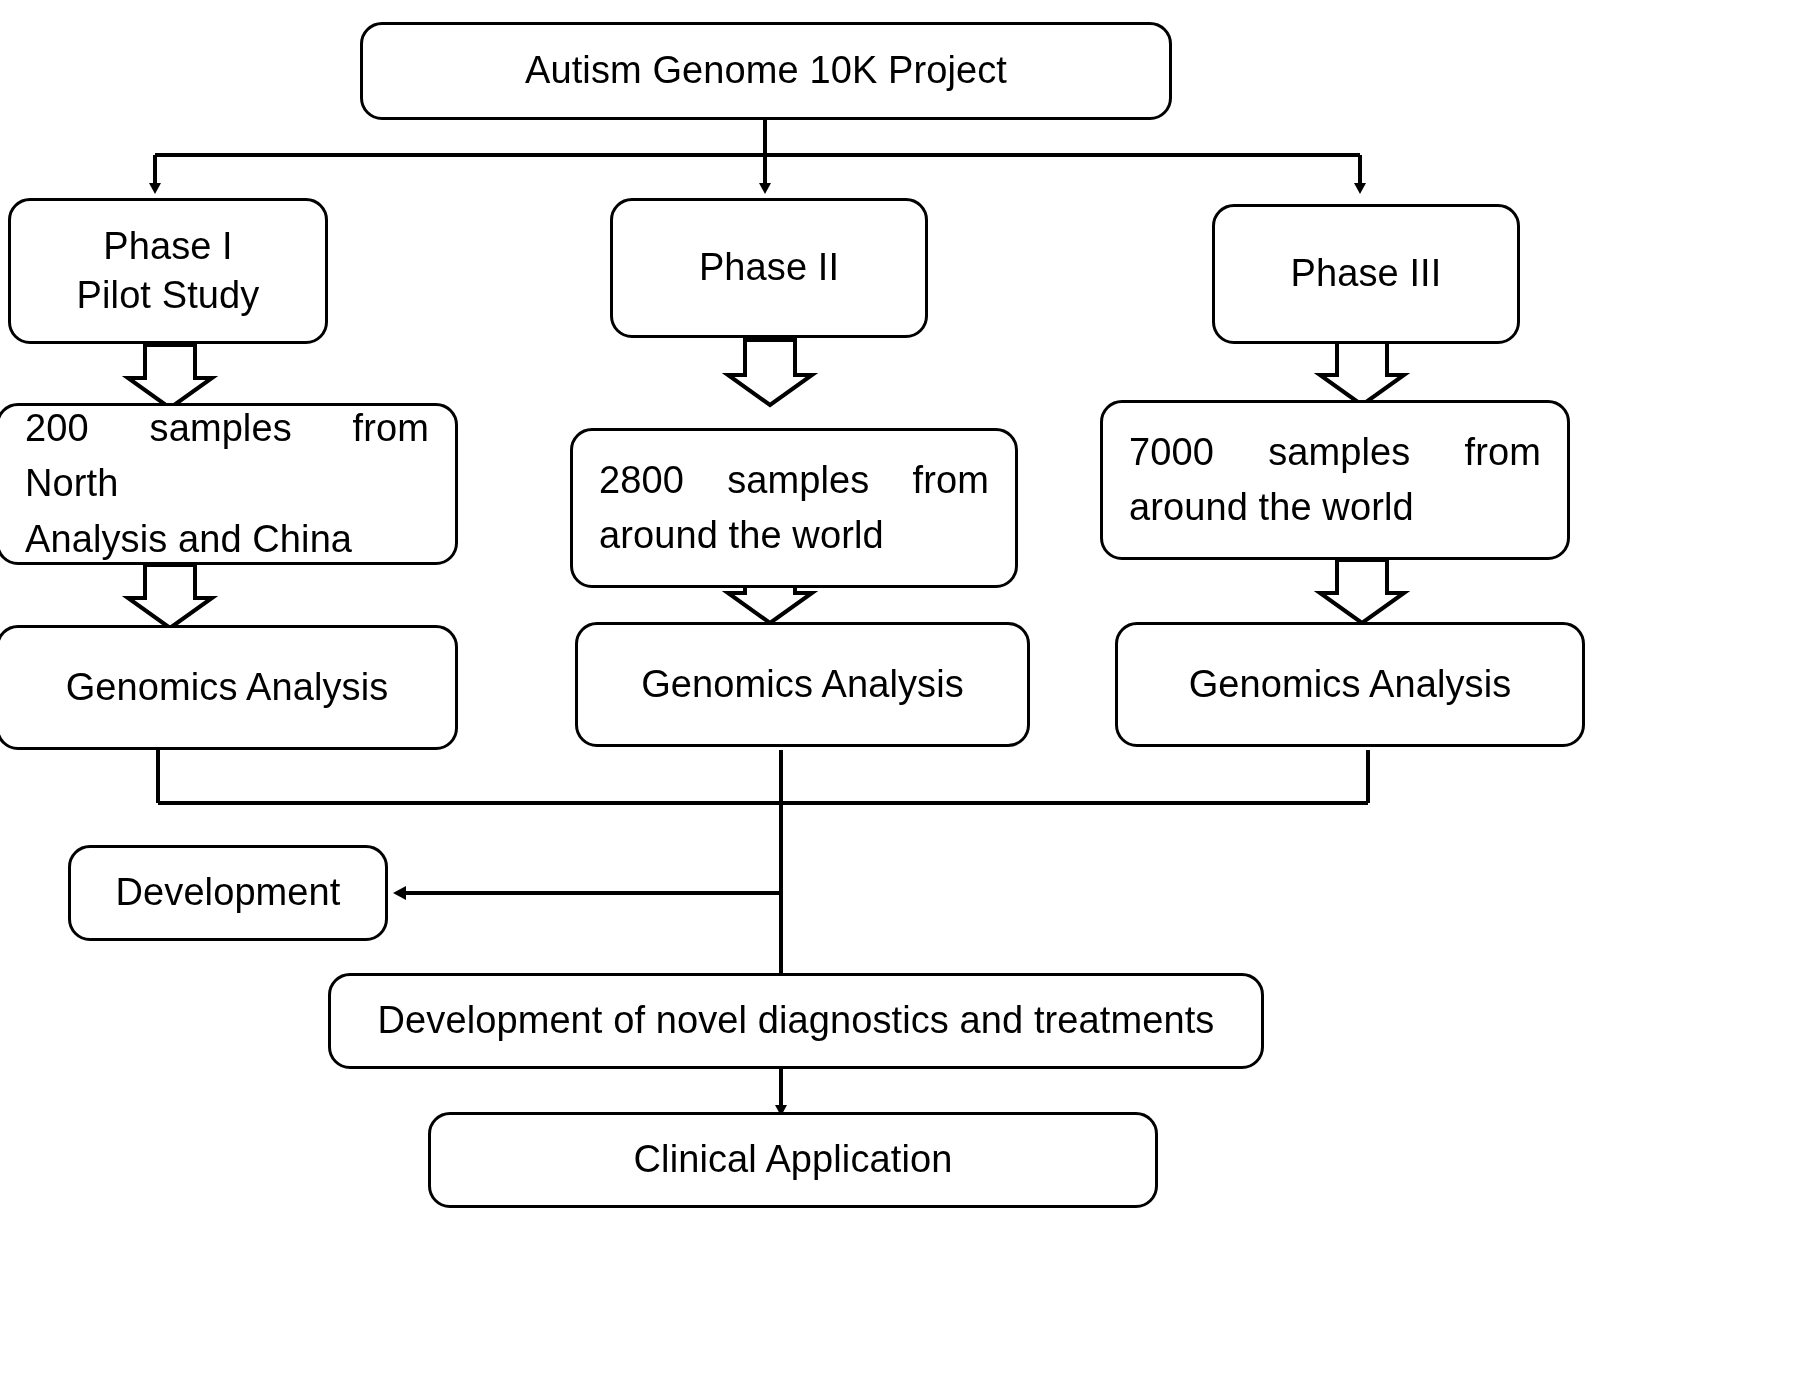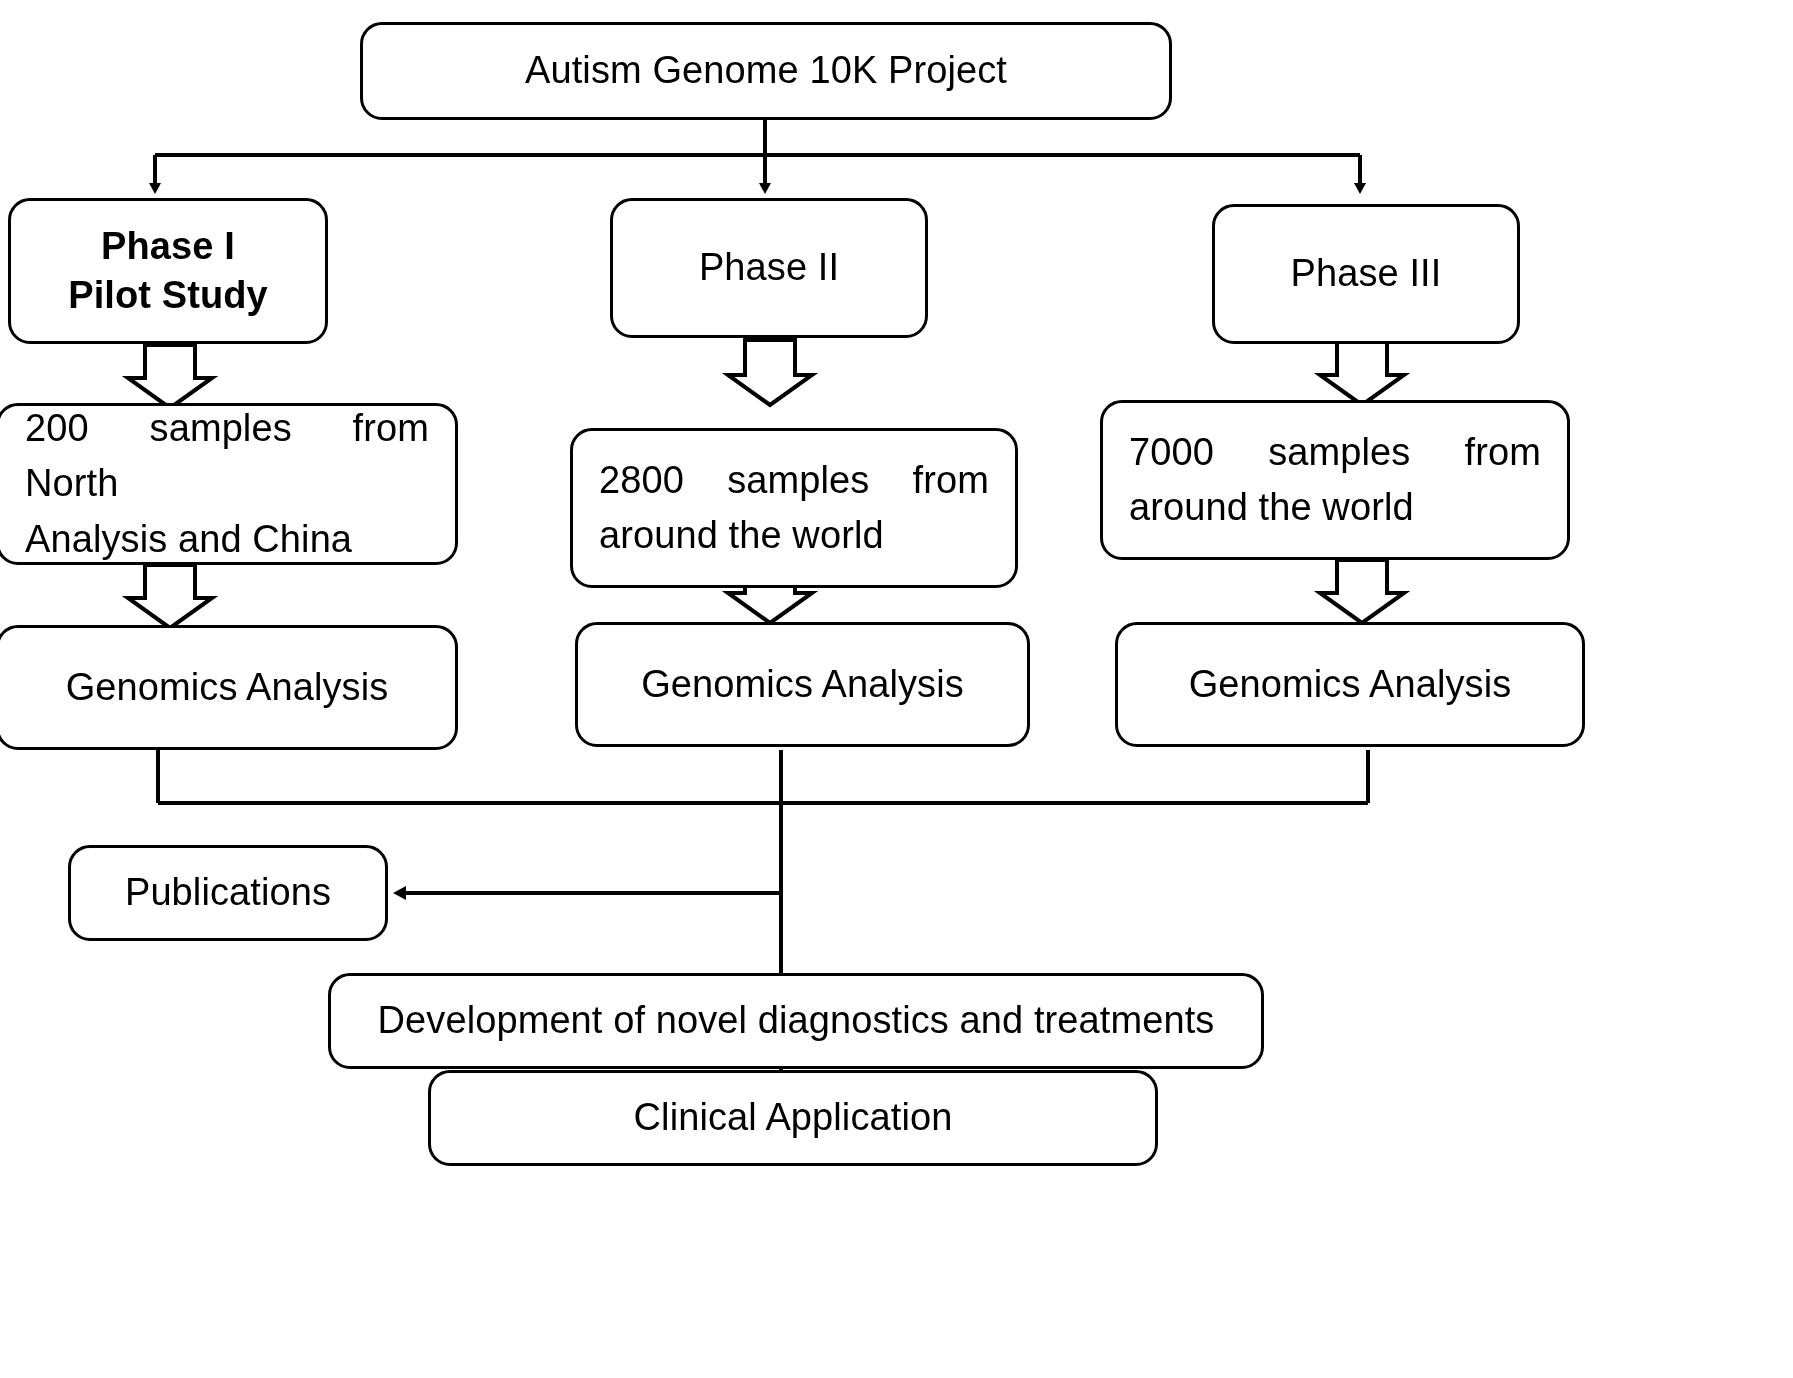--- a/index.html
+++ b/index.html
@@ -38,21 +38,21 @@
     text-align-last:left;
     font-size:38px;
     line-height:1.45;
     padding:0 26px;
   }
   .node.just .txt .ln{display:block;}
   .node.just .txt .ln.j{
     text-align:justify;
     text-align-last:justify;
   }
-  .two-line .txt{line-height:1.30;font-weight:bold;}
+  .two-line .txt{line-height:1.30;}
 </style>
 </head>
 <body>
 
 <div id="stage">
 
   <svg id="wires" viewBox="0 0 1793 1378" xmlns="http://www.w3.org/2000/svg">
     <defs>
       <marker id="solidArrow" markerWidth="14" markerHeight="14" refX="6" refY="7" orient="auto" markerUnits="userSpaceOnUse">
         <path d="M1,1 L12,7 L1,13 Z" fill="#000"></path>
@@ -147,24 +147,24 @@
 
   <div class="node" style="left:575px;top:622px;width:455px;height:125px;">
     <span class="txt">Genomics Analysis</span>
   </div>
 
   <div class="node" style="left:1115px;top:622px;width:470px;height:125px;">
     <span class="txt">Genomics Analysis</span>
   </div>
 
   <div class="node" style="left:68px;top:845px;width:320px;height:96px;">
-    <span class="txt">Publications</span>
+    <span class="txt">Development</span>
   </div>
 
   <div class="node" style="left:328px;top:973px;width:936px;height:96px;align-items:center;">
     <span class="txt">Development of novel diagnostics and treatments</span>
   </div>
 
-  <div class="node" style="left:428px;top:1070px;width:730px;height:96px;">
+  <div class="node" style="left:428px;top:1112px;width:730px;height:96px;">
     <span class="txt">Clinical Application</span>
   </div>
 
 </div>
 
 </body></html>

